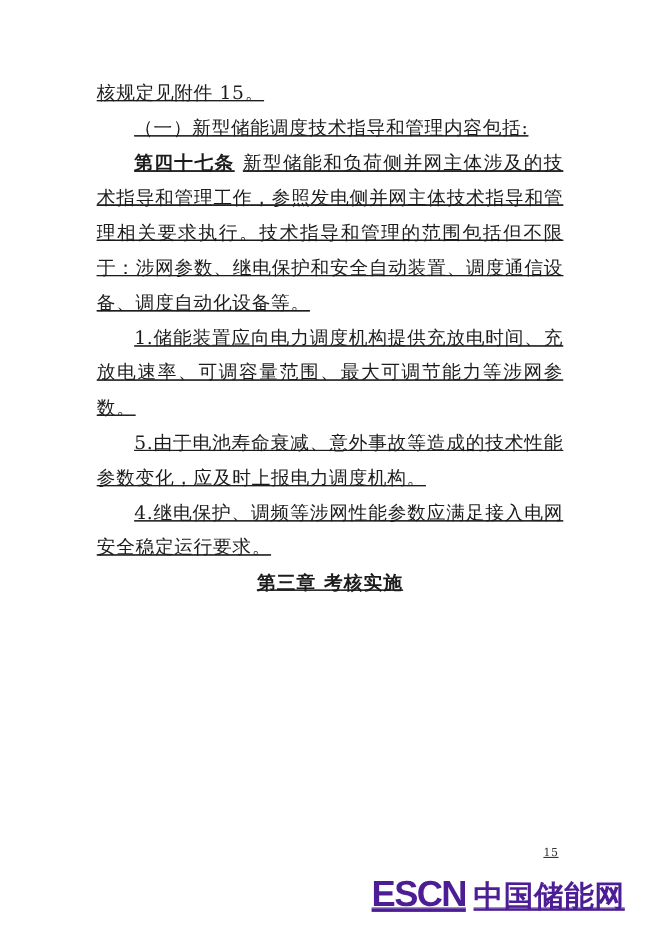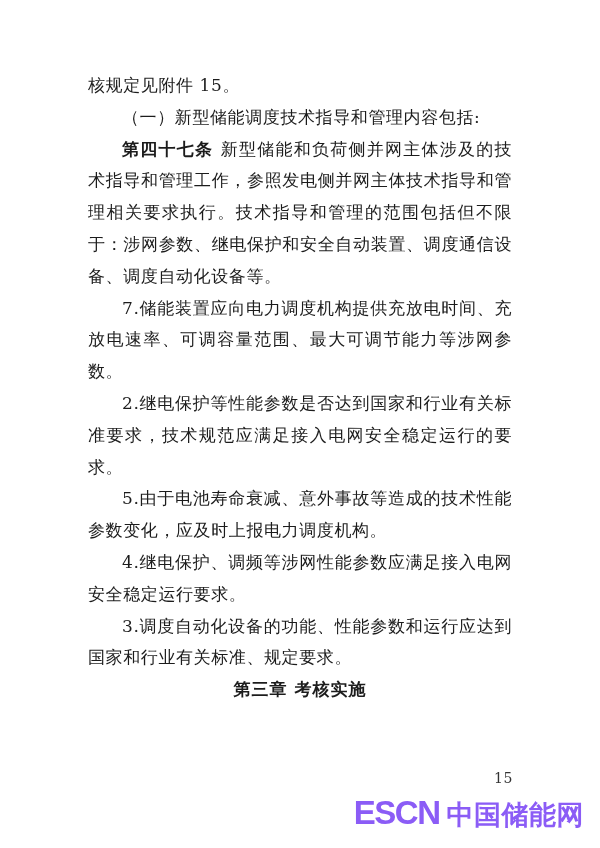--- a/index.html
+++ b/index.html
@@ -1,15 +1,15 @@
 <!DOCTYPE html>
 <html><head>
 <meta charset="utf-8">
 <style>
-  * { margin: 0; padding: 0; box-sizing: border-box; }
+  * { margin: 0; padding: 0; box-sizing: border-box; text-decoration: underline; }
   html, body {
     background: #ffffff;
     font-family: "DejaVu Serif", "Liberation Serif", serif;
   }
   .page {
     position: relative;
     width: 600px;
     height: 848px;
     background: #ffffff;
     overflow: hidden;
@@ -35,32 +35,32 @@
   .chapter {
     text-indent: 0;
     text-align: center;
     font-weight: 700;
     letter-spacing: 1px;
   }
   .page-number {
     position: absolute;
     left: 494px;
     top: 770px;
-    font-size: 14px;
+    font-size: 10px;
     color: #333333;
     letter-spacing: 0.5px;
   }
   .logo {
     position: absolute;
-    right: 16px;
+    right: 32px;
     top: 794px;
     white-space: nowrap;
     font-family: "Liberation Sans", "DejaVu Sans", sans-serif;
     font-weight: 900;
-    color: #8b5cf6;
+    color: #4c1d95;
   }
   .logo-latin {
     font-size: 33px;
     letter-spacing: -1.5px;
   }
   .logo-cn {
     font-size: 27px;
     font-weight: 700;
     margin-left: 7px;
     letter-spacing: 0.5px;
@@ -72,26 +72,24 @@
 <div class="page">
 
   <div class="content">
     <div class="para continuation">核规定见附件 15。</div>
 
     <div class="para">（一）新型储能调度技术指导和管理内容包括:</div>
 
     <div class="para">
       <span class="lead">第四十七条</span><span>新型储能和负荷侧并网主体涉及的技术指导和管理工作，参照发电侧并网主体技术指导和管理相关要求执行。技术指导和管理的范围包括但不限于：涉网参数、继电保护和安全自动装置、调度通信设备、调度自动化设备等。</span>
     </div>
-    <div class="para">7.储能装置应向电力调度机构提供充放电时间、充放电速率、可调容量范围、最大可调节能力等涉网参数。</div>
-    <div class="para">2.继电保护等性能参数是否达到国家和行业有关标准要求，技术规范应满足接入电网安全稳定运行的要求。</div>
+    <div class="para">1.储能装置应向电力调度机构提供充放电时间、充放电速率、可调容量范围、最大可调节能力等涉网参数。</div>
     <div class="para">5.由于电池寿命衰减、意外事故等造成的技术性能参数变化，应及时上报电力调度机构。</div>
 
     <div class="para">4.继电保护、调频等涉网性能参数应满足接入电网安全稳定运行要求。</div>
-    <div class="para">3.调度自动化设备的功能、性能参数和运行应达到国家和行业有关标准、规定要求。</div>
 
     <div class="para chapter">第三章 考核实施</div>
   </div>
 
   <div class="page-number">15</div>
 
   <div class="logo">
     <span class="logo-latin">ESCN</span><span class="logo-cn">中国储能网</span>
   </div>
 

